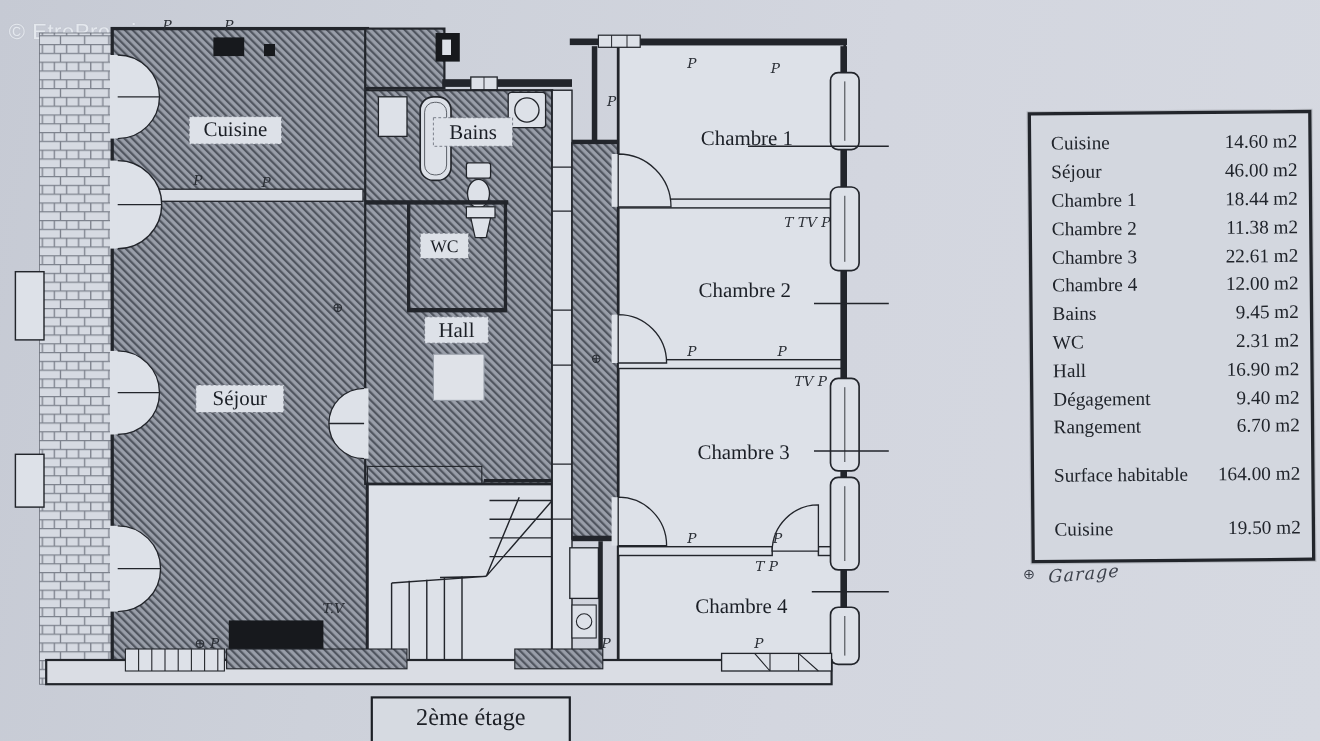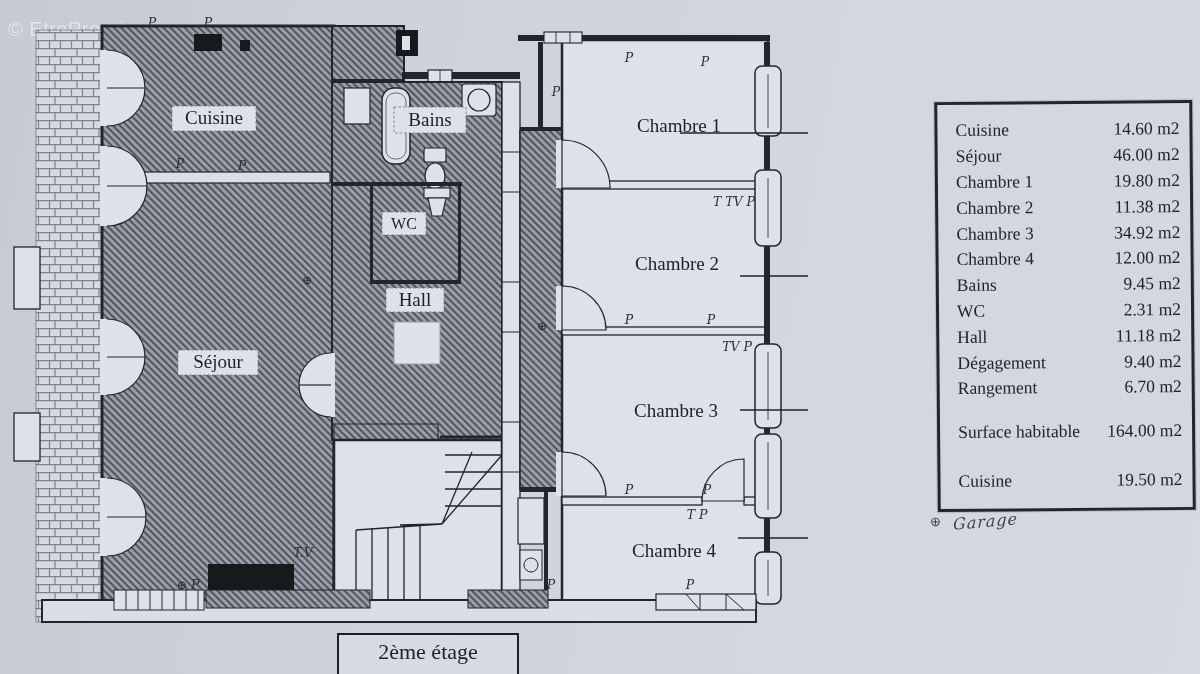--- a/index.html
+++ b/index.html
@@ -223,45 +223,45 @@
         <div class="trow">
           <span>Cuisine</span>
           <span>14.60 m2</span>
         </div>
         <div class="trow">
           <span>Séjour</span>
           <span>46.00 m2</span>
         </div>
         <div class="trow">
           <span>Chambre 1</span>
-          <span>19.80 m2</span>
+          <span>18.44 m2</span>
         </div>
         <div class="trow">
           <span>Chambre 2</span>
           <span>11.38 m2</span>
         </div>
         <div class="trow">
           <span>Chambre 3</span>
-          <span>34.92 m2</span>
+          <span>22.61 m2</span>
         </div>
         <div class="trow">
           <span>Chambre 4</span>
           <span>12.00 m2</span>
         </div>
         <div class="trow">
           <span>Bains</span>
           <span>9.45 m2</span>
         </div>
         <div class="trow">
           <span>WC</span>
           <span>2.31 m2</span>
         </div>
         <div class="trow">
           <span>Hall</span>
-          <span>11.18 m2</span>
+          <span>16.90 m2</span>
         </div>
         <div class="trow">
           <span>Dégagement</span>
           <span>9.40 m2</span>
         </div>
         <div class="trow">
           <span>Rangement</span>
           <span>6.70 m2</span>
         </div>
       </div>

